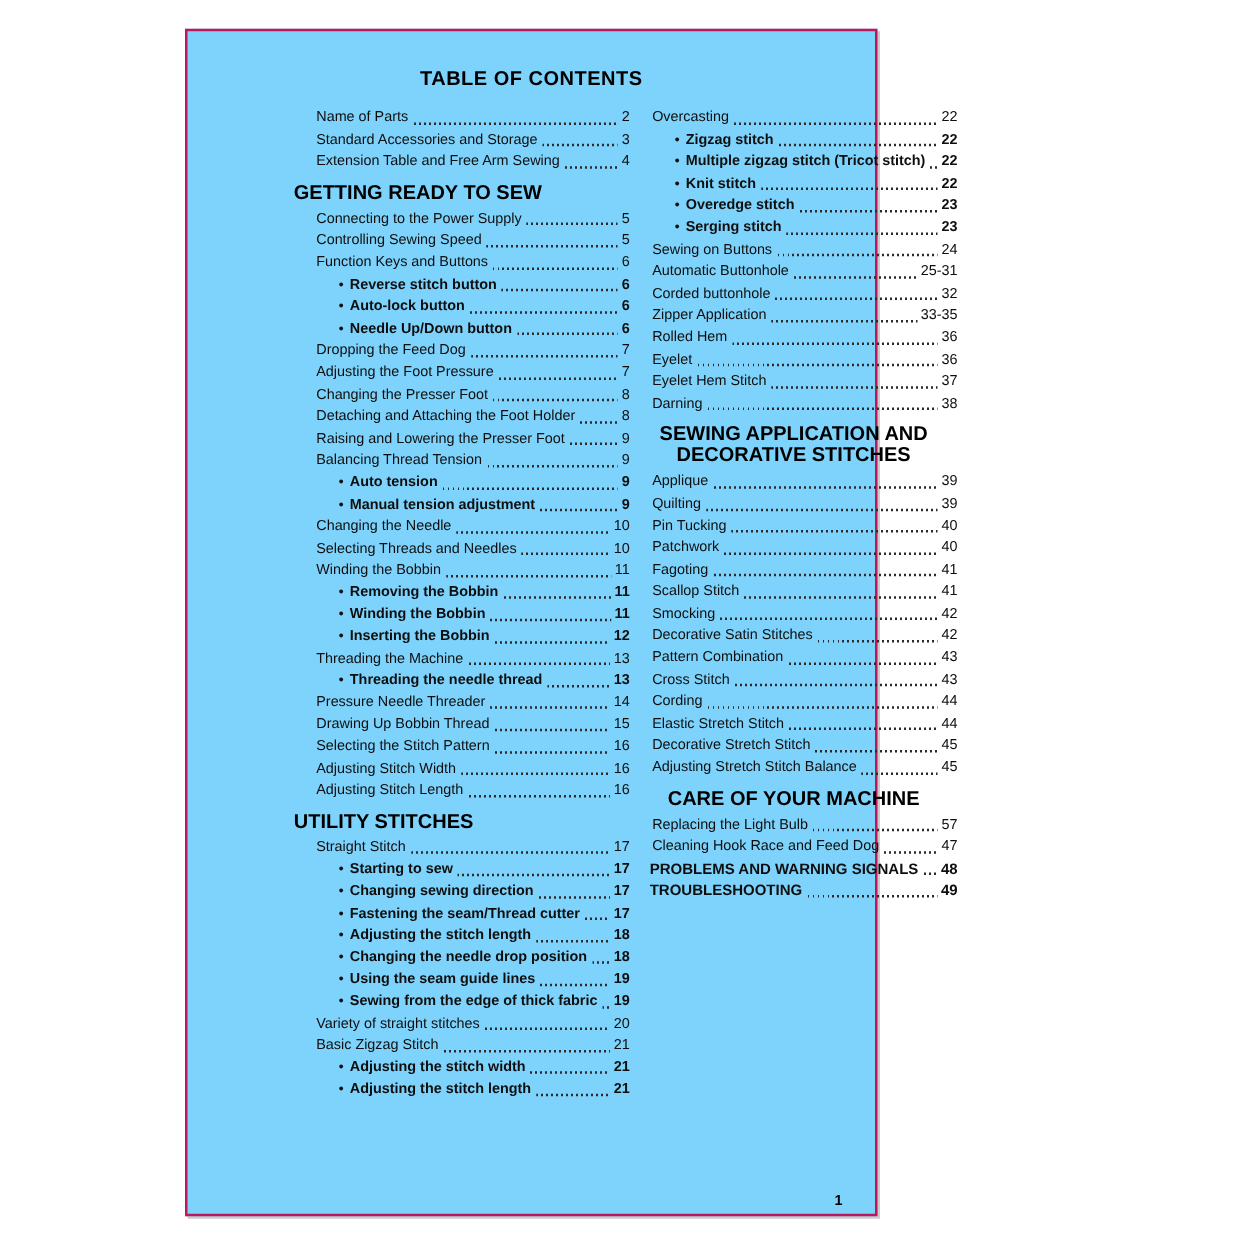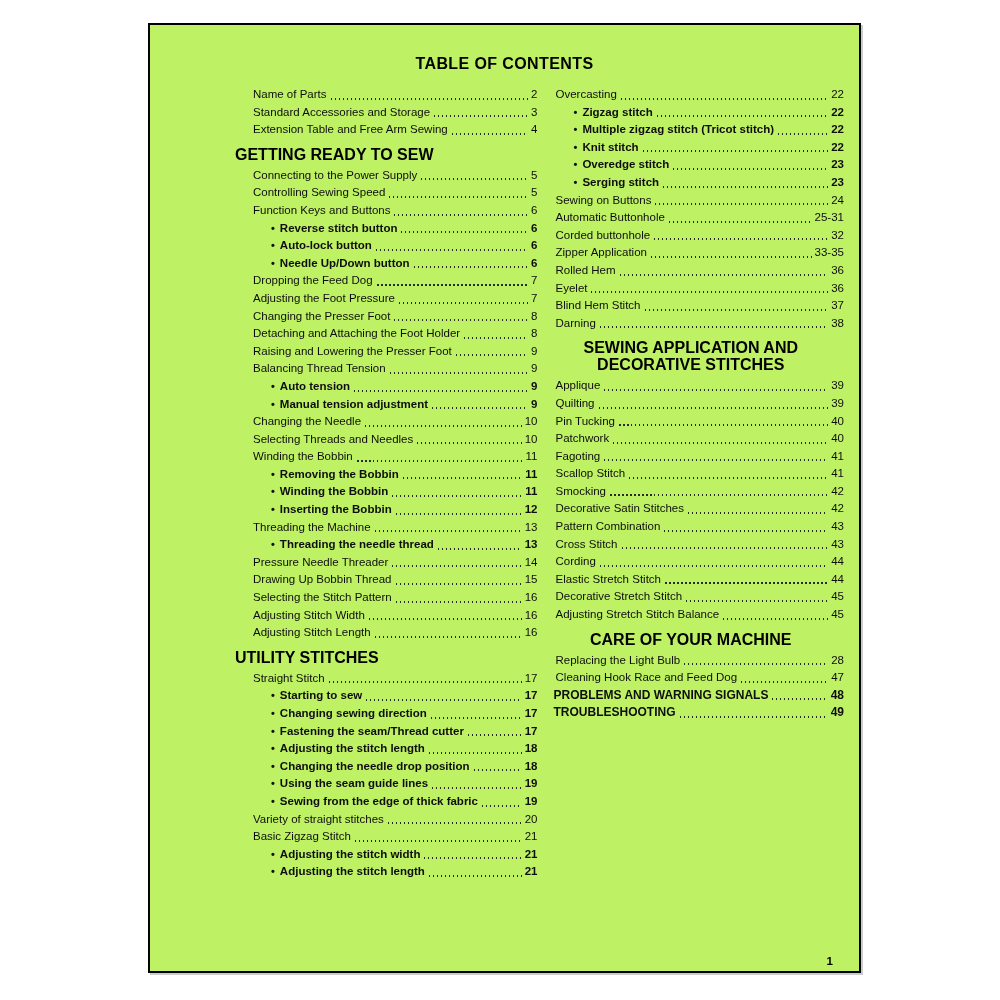--- a/index.html
+++ b/index.html
@@ -9,25 +9,25 @@
     width: 1000px;
     height: 1000px;
     font-family: "Liberation Sans", sans-serif;
     color: #0e0e0e;
     position: relative;
   }
   .page {
     position: absolute;
     left: 148px;
     top: 23px;
-    width: 713px;
+    width: 554px;
     height: 950px;
     box-sizing: border-box;
-    background: #bef264;
-    border: 2px solid #000000;
+    background: #7dd3fc;
+    border: 2px solid #be185d;
     box-shadow: 2px 2px 0 rgba(110,110,110,0.35);
   }
   .title {
     text-align: center;
     font-weight: bold;
     font-size: 16px;
     letter-spacing: 0.4px;
     margin-top: 30px;
     color: #000;
   }
@@ -360,21 +360,21 @@
           <span class="lbl">Rolled Hem</span>
           <span class="dots"></span>
           <span class="pg">36</span>
         </div>
         <div class="row entry">
           <span class="lbl">Eyelet</span>
           <span class="dots"></span>
           <span class="pg">36</span>
         </div>
         <div class="row entry">
-          <span class="lbl">Blind Hem Stitch</span>
+          <span class="lbl">Eyelet Hem Stitch</span>
           <span class="dots"></span>
           <span class="pg">37</span>
         </div>
         <div class="row entry">
           <span class="lbl">Darning</span>
           <span class="dots"></span>
           <span class="pg">38</span>
         </div>
         <div class="section">SEWING APPLICATION AND DECORATIVE STITCHES</div>
         <div class="row entry">
@@ -444,21 +444,21 @@
         </div>
         <div class="row entry">
           <span class="lbl">Adjusting Stretch Stitch Balance</span>
           <span class="dots"></span>
           <span class="pg">45</span>
         </div>
         <div class="section">CARE OF YOUR MACHINE</div>
         <div class="row entry">
           <span class="lbl">Replacing the Light Bulb</span>
           <span class="dots"></span>
-          <span class="pg">28</span>
+          <span class="pg">57</span>
         </div>
         <div class="row entry">
           <span class="lbl">Cleaning Hook Race and Feed Dog</span>
           <span class="dots"></span>
           <span class="pg">47</span>
         </div>
         <div class="row bold_entry">
           <span class="lbl">PROBLEMS AND WARNING SIGNALS</span>
           <span class="dots"></span>
           <span class="pg">48</span>

